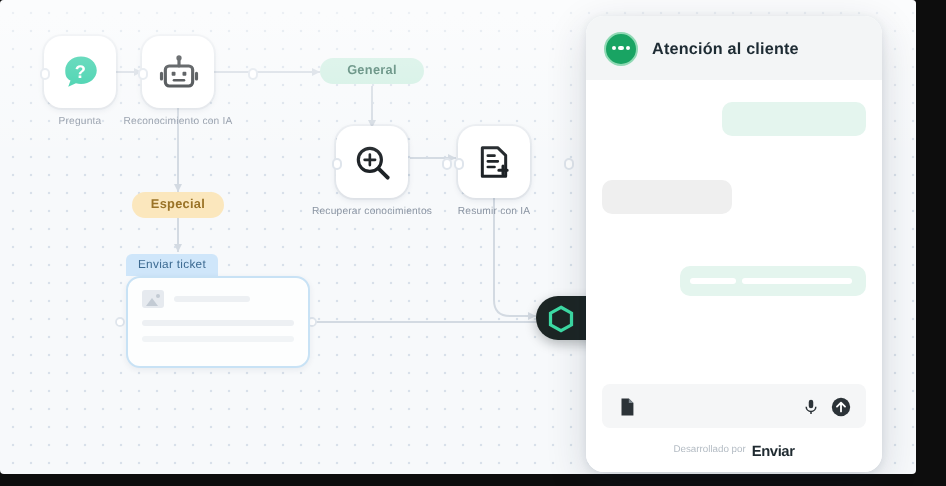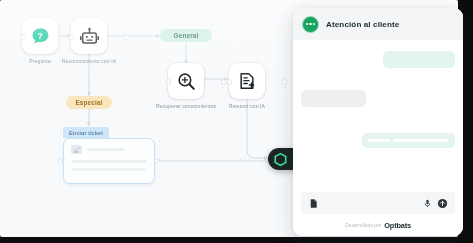--- a/index.html
+++ b/index.html
@@ -94,21 +94,21 @@
     display:flex;align-items:center;gap:5px;padding:0 11px 0 5px;
     box-shadow:0 2px 6px rgba(12,20,25,.28);
   }
   #responder .hex{
     width:15px;height:15px;flex:none;display:flex;align-items:center;justify-content:center;
   }
   #responder .txt{color:#ffffff;font-size:7.3px;font-weight:600;letter-spacing:.2px;}
 
   
   #chat{
-    position:absolute;left:293px;top:8px;width:170px;height:228px;
+    position:absolute;left:293px;top:8px;width:148px;height:228px;
     background:#ffffff;border-radius:9px;overflow:hidden;
     box-shadow:0 6px 20px rgba(25,40,65,.16), 0 1px 4px rgba(25,40,65,.09);
     display:flex;flex-direction:column;
   }
   #chat-header{
     height:32px;background:#f3f5f6;display:flex;align-items:center;gap:7px;
     padding:0 9px;flex:none;
   }
   .avatar{
     width:17px;height:17px;border-radius:50%;
@@ -315,18 +315,18 @@
       <span class="ic">
         <svg width="11" height="11" viewBox="0 0 24 24">
           <circle cx="12" cy="12" r="10" fill="#2c3338"></circle>
           <path d="M12 7.2v9.6M7.6 11.6L12 7.2l4.4 4.4" fill="none" stroke="#ffffff" stroke-width="2" stroke-linecap="round" stroke-linejoin="round"></path>
         </svg>
       </span>
     </div>
 
     <div id="chat-foot">
       <span id="foot-text">Desarrollado por</span>
-      <span id="brand">Optbats</span>
+      <span id="brand">Enviar</span>
     </div>
 
   </div>
 
 </div>
 
 </body></html>

